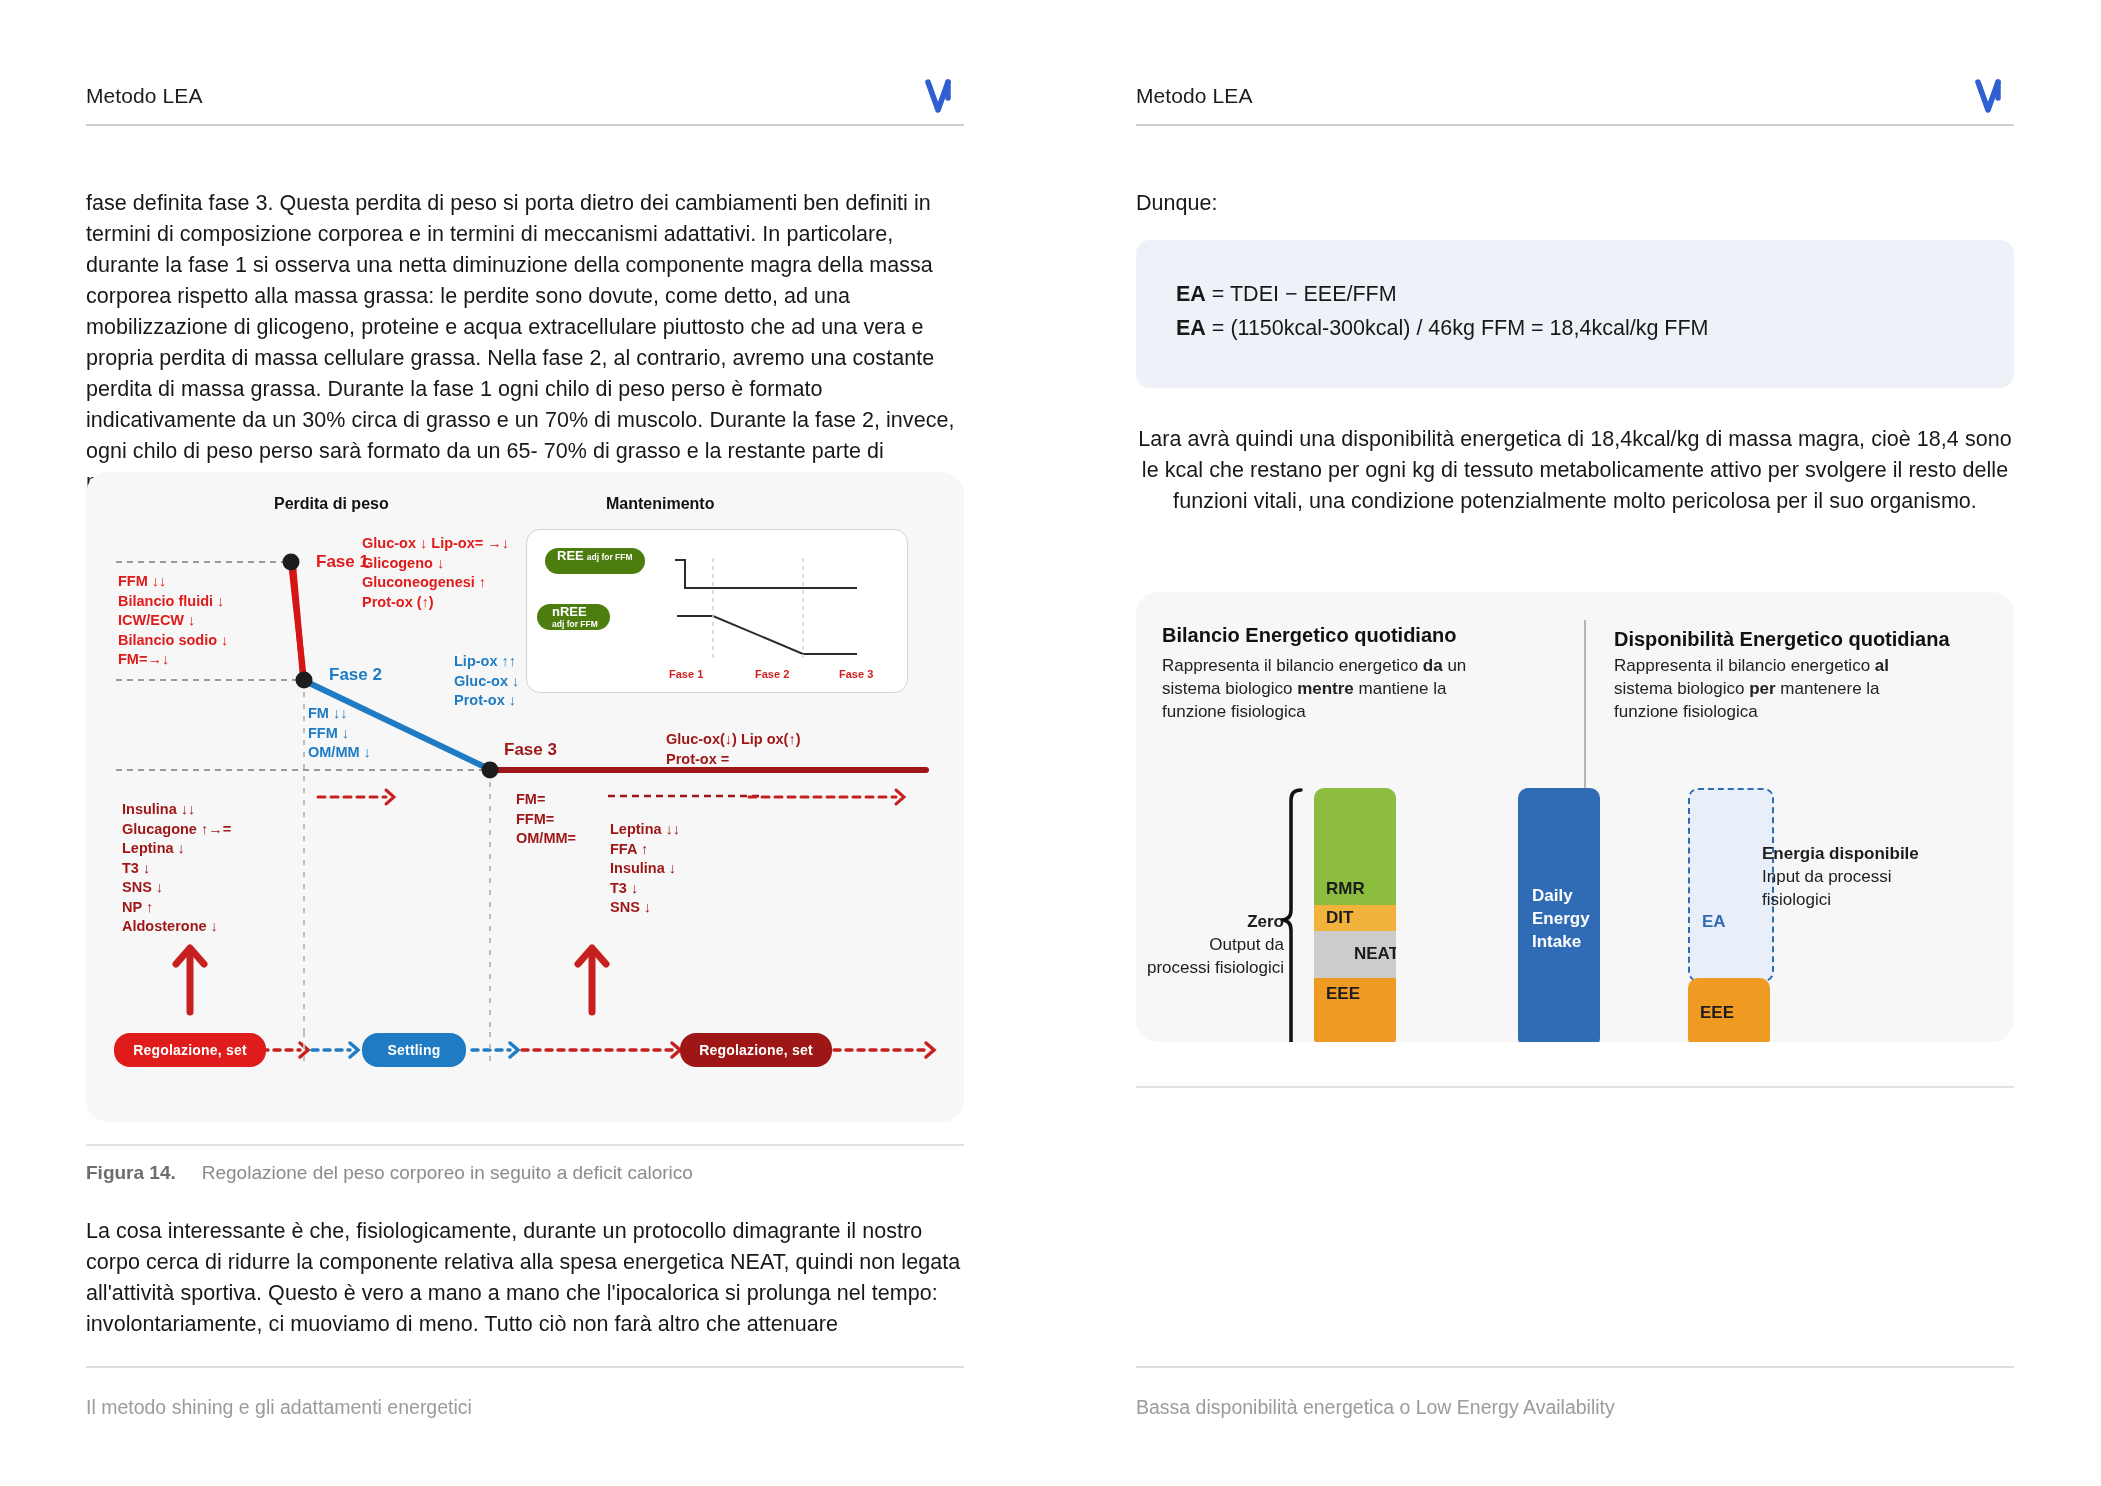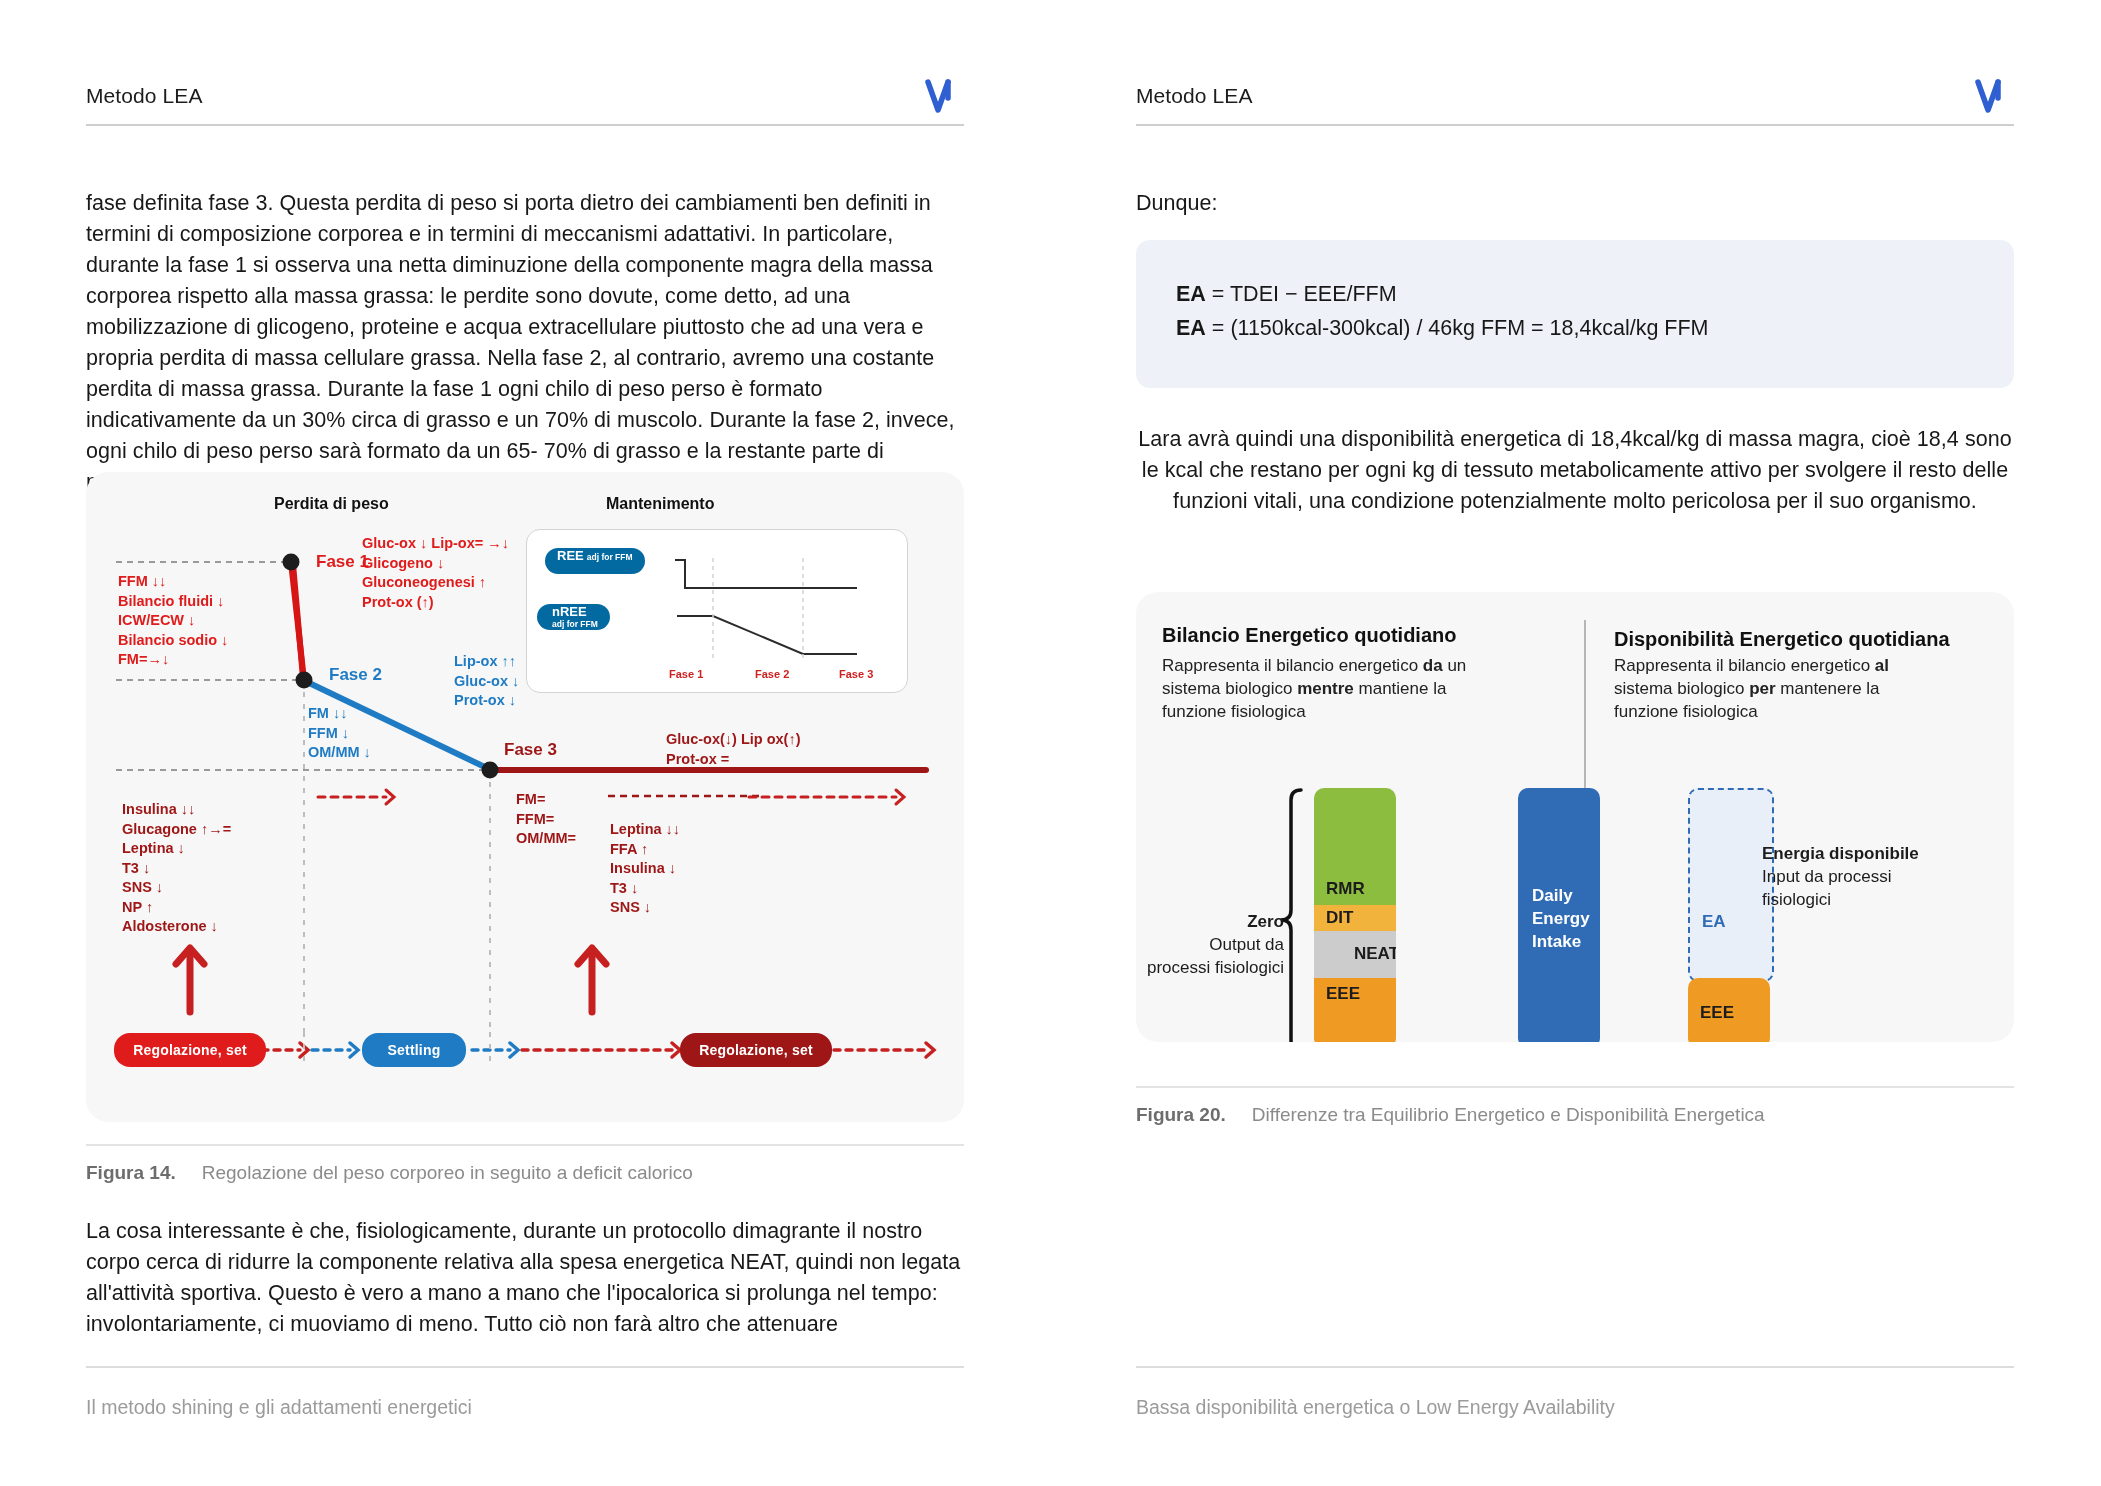--- a/index.html
+++ b/index.html
@@ -44,21 +44,21 @@
   .hdr{font-size:16px;font-weight:bold;color:#111;}
 
   .pill{position:absolute;border-radius:16px;color:#fff;font-size:14px;font-weight:bold;
         display:flex;align-items:center;justify-content:center;letter-spacing:.2px;}
   .pill.r1{background:#e01b1b;}
   .pill.b1{background:#1f7cc4;}
   .pill.r2{background:#9e1616;}
 
   .inset{position:absolute;left:440px;top:57px;width:380px;height:162px;
          background:#fff;border:1.5px solid #d3d3d3;border-radius:14px;}
-  .chip{position:absolute;background:#0369a1;color:#fff;border-radius:14px;
+  .chip{position:absolute;background:#4d7c0f;color:#fff;border-radius:14px;
         font-size:13px;font-weight:bold;padding:0 12px;height:26px;
         display:flex;align-items:baseline;}
   .chip sub{font-size:8.5px;font-weight:bold;margin-left:3px;}
   .fase-tick{position:absolute;font-size:11px;color:#cf2020;font-weight:bold;}
 
   
   .fig20{position:absolute;left:0;top:592px;width:878px;height:450px;
          background:#f7f7f7;border-radius:22px;overflow:hidden;}
   .f20 .h{position:absolute;font-size:20px;font-weight:bold;color:#111;white-space:nowrap;}
   .f20 .d{position:absolute;font-size:17px;line-height:23px;color:#222;width:320px;}
@@ -322,23 +322,20 @@
         <div class="bar" style="left:552px;top:386px;width:82px;height:70px;background:#ef9a23;">
           <div class="seg" style="height:100%;align-items:center;">EEE</div>
         </div>
 
         <div class="enlabel" style="left:626px;top:250px;width:160px;">
           <b>Energia disponibile</b><br><span>Input da processi fisiologici</span>
         </div>
       </div>
 
       <div class="sep" style="top:1086px;width:878px;"></div>
-      <div class="figcap" style="top:1104px;left:0;">
-        <span class="num">Figura 20.</span><span>Differenze tra Equilibrio Energetico e Disponibilità Energetica</span>
-      </div>
 
       <div class="footer">
         <div class="fsep"></div>
         <div class="ftext">Bassa disponibilità energetica o Low Energy Availability</div>
       </div>
 
     </div>
   </div>
 
 </div>

